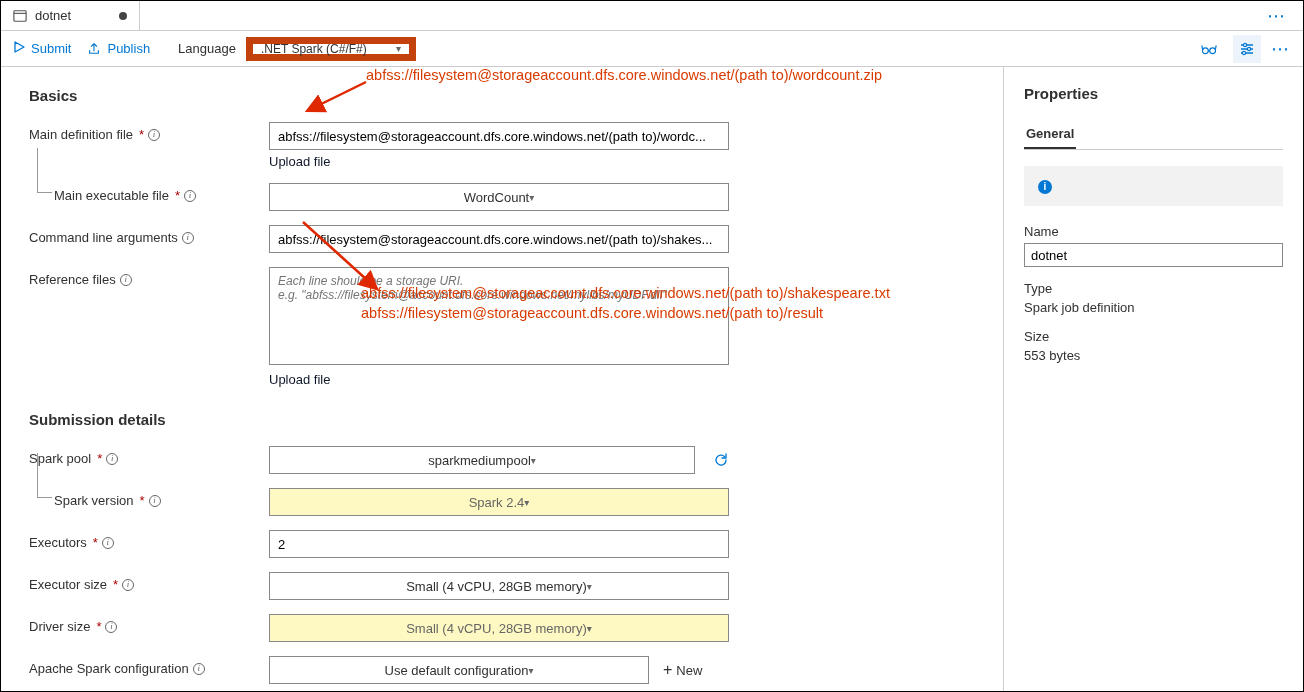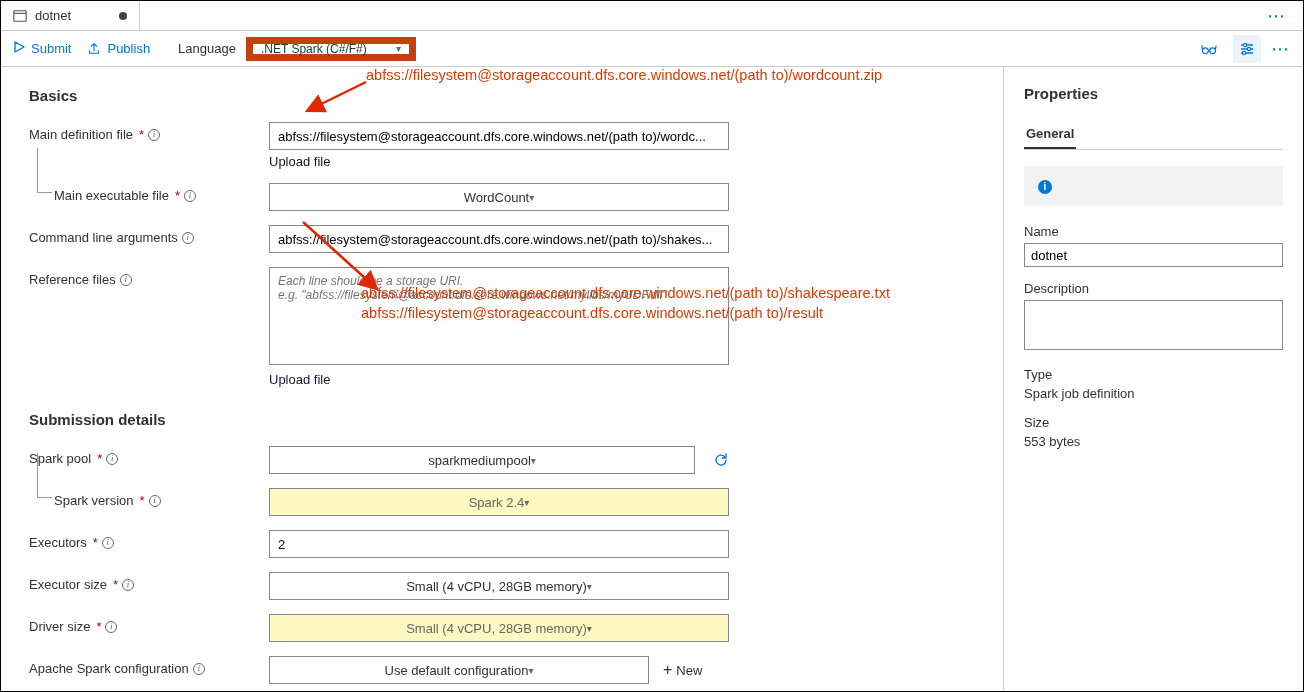--- a/index.html
+++ b/index.html
@@ -282,24 +282,20 @@
       <span class="side-tab">General</span>
     </div>
     <div class="info-box">
       <span class="bullet">i</span>
     </div>
     <div class="side-field">
       <span class="side-label">Name</span>
       <input class="side-input" value="dotnet" style="">
     </div>
     <div class="side-field">
-      <span class="side-label">Description</span>
-      <textarea class="side-textarea" style=""></textarea>
-    </div>
-    <div class="side-field">
       <span class="side-label">Type</span>
       <div class="side-static">Spark job definition</div>
     </div>
     <div class="side-field">
       <span class="side-label">Size</span>
       <div class="side-static">553 bytes</div>
     </div>
   </div>
 </div>
 

